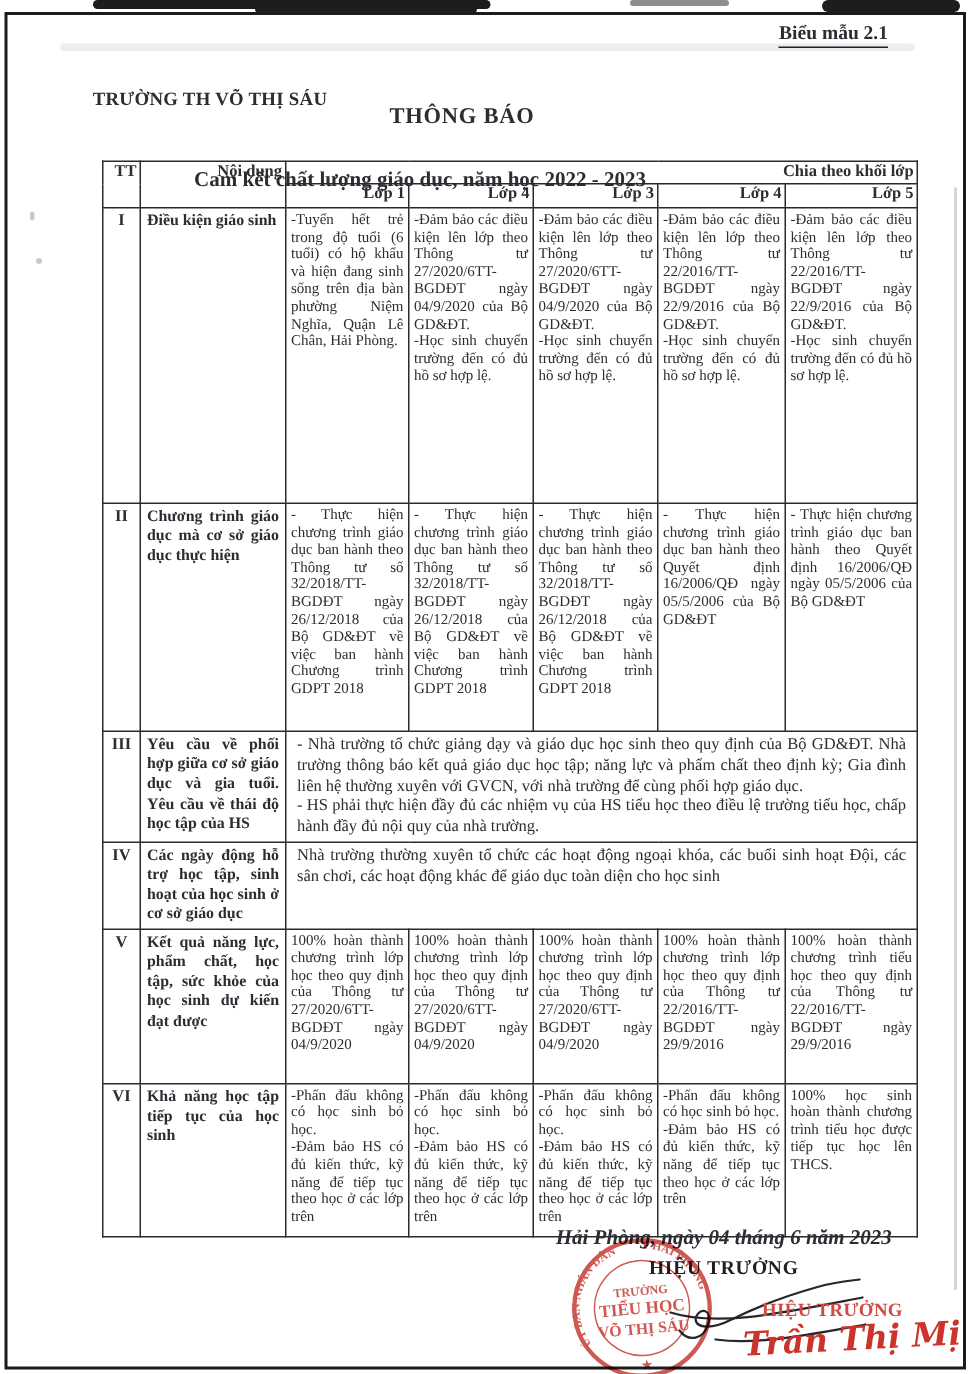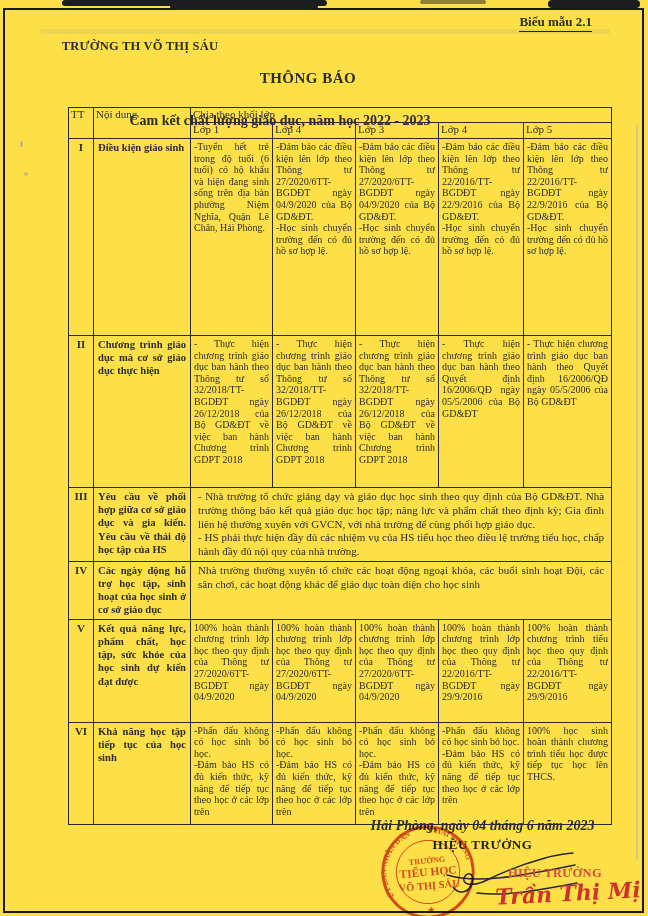--- a/index.html
+++ b/index.html
@@ -1,40 +1,40 @@
 <!DOCTYPE html>
 <html><head>
 <meta charset="utf-8">
 <style>
   html,body{margin:0;padding:0;background:#e8e8e6;}
   .page{
-    position:relative;width:648px;height:916px;background:#fde047;
+    position:relative;width:648px;height:916px;background:#ffffff;
     overflow:hidden;font-family:"Liberation Serif",serif;color:#2c2c33;
     box-shadow:0 0 4px rgba(0,0,0,.4);
   }
   .frame{position:absolute;left:3px;top:8px;right:4px;bottom:3px;border:2px solid #1b1b1d;pointer-events:none;}
   
   .smudge{position:absolute;background:#1d1d1f;border-radius:4px;}
   .band{position:absolute;background:#8a8a8a;opacity:.14;border-radius:3px;}
   .fold{position:absolute;width:2px;background:#b5b5b5;opacity:.55;}
   .speck{position:absolute;background:#9a9a9a;opacity:.5;border-radius:2px;}
 
   .form-label{position:absolute;top:14px;right:56px;font-size:13px;font-weight:bold;
     border-bottom:1.6px solid #1f1f24;padding-bottom:1px;}
   .org{position:absolute;left:55px;top:38px;width:170px;text-align:center;line-height:1.3;}
   .org-1{font-size:12.5px;}
-  .org-2{font-size:12.5px;font-weight:bold;letter-spacing:.2px;}
+  .org-2{font-size:12.5px;font-weight:bold;letter-spacing:.2px;margin-top:20px;}
   .doc-title{position:absolute;left:0;top:70px;width:560px;text-align:center;
     font-size:15px;font-weight:bold;letter-spacing:.5px;padding-left:28px;}
   .doc-subtitle{position:absolute;left:0;top:88px;width:560px;text-align:center;
     font-size:14px;font-weight:bold;margin-top:25px;}
 
   table.main{position:absolute;left:68px;top:107px;width:543px;border-collapse:collapse;table-layout:fixed;}
   table.main td,table.main th{border:1.2px solid #2a2a2e;vertical-align:top;overflow:hidden;}
-  th{font-size:11px;font-weight:normal;text-align:left;padding:0 2px;line-height:1.2;}
+  th{font-size:11px;font-weight:bold;text-align:right;padding:0 2px;line-height:1.2;}
   td.tt{font-size:11px;font-weight:bold;text-align:center;padding-top:2px;}
   td.label{font-size:10.6px;font-weight:bold;text-align:justify;padding:2px 4px;line-height:1.25;}
   td.cell{font-size:10px;line-height:1.16;text-align:justify;padding:2px 3px;
     overflow-wrap:break-word;word-break:break-word;margin-left:44px;}
   td.span{font-size:11px;line-height:1.25;text-align:justify;padding:2px 7px;}
   .p{margin:0;}
 
   .sig-date{position:absolute;left:340px;top:818px;width:285px;text-align:center;
     font-size:14px;font-style:italic;font-weight:600;}
   .sig-title-black{position:absolute;left:340px;top:837px;width:285px;text-align:center;
@@ -137,21 +137,21 @@
       <td class="cell">
         <div class="p">- Thực hiện chương trình giáo dục ban hành theo Quyết định 16/2006/QĐ ngày 05/5/2006 của Bộ GD&amp;ĐT</div>
       </td>
       <td class="cell">
         <div class="p">- Thực hiện chương trình giáo dục ban hành theo Quyết định 16/2006/QĐ ngày 05/5/2006 của Bộ GD&amp;ĐT</div>
       </td>
     </tr>
 
     <tr style="height:68px">
       <td class="tt">III</td>
-      <td class="label">Yêu cầu về phối hợp giữa cơ sở giáo dục và gia kiến. Yêu cầu về thái độ học tập của HS</td>
+      <td class="label">Yêu cầu về phối hợp giữa cơ sở giáo dục và gia tuổi. Yêu cầu về thái độ học tập của HS</td>
       <td class="span" colspan="5">
         <div class="p">- Nhà trường tổ chức giảng dạy và giáo dục học sinh theo quy định của Bộ GD&amp;ĐT. Nhà trường thông báo kết quả giáo dục học tập; năng lực và phẩm chất theo định kỳ; Gia đình liên hệ thường xuyên với GVCN, với nhà trường để cùng phối hợp giáo dục.</div>
         <div class="p">- HS phải thực hiện đầy đủ các nhiệm vụ của HS tiểu học theo điều lệ trường tiểu học, chấp hành đầy đủ nội quy của nhà trường.</div>
       </td>
     </tr>
 
     <tr style="height:52px">
       <td class="tt">IV</td>
       <td class="label">Các ngày động hỗ trợ học tập, sinh hoạt của học sinh ở cơ sở giáo dục</td>
       <td class="span" colspan="5">

